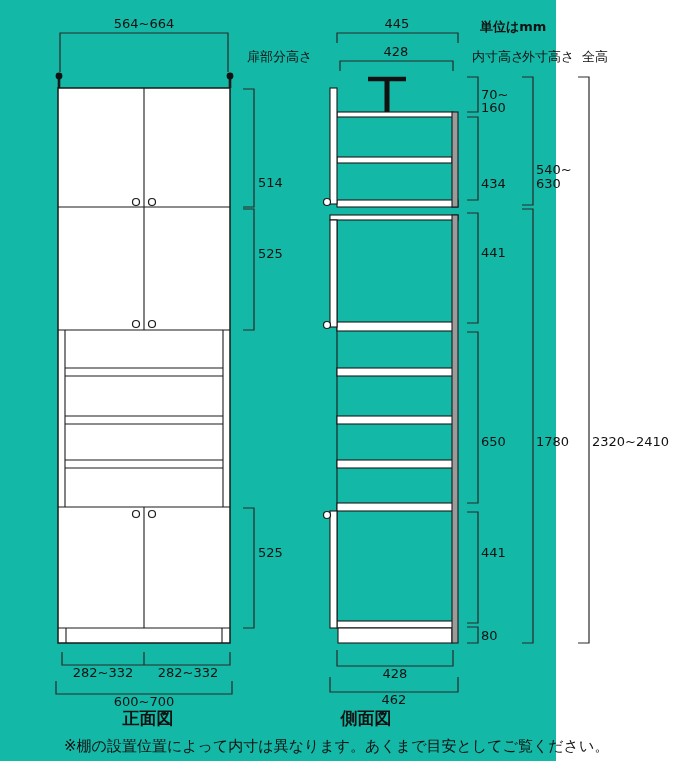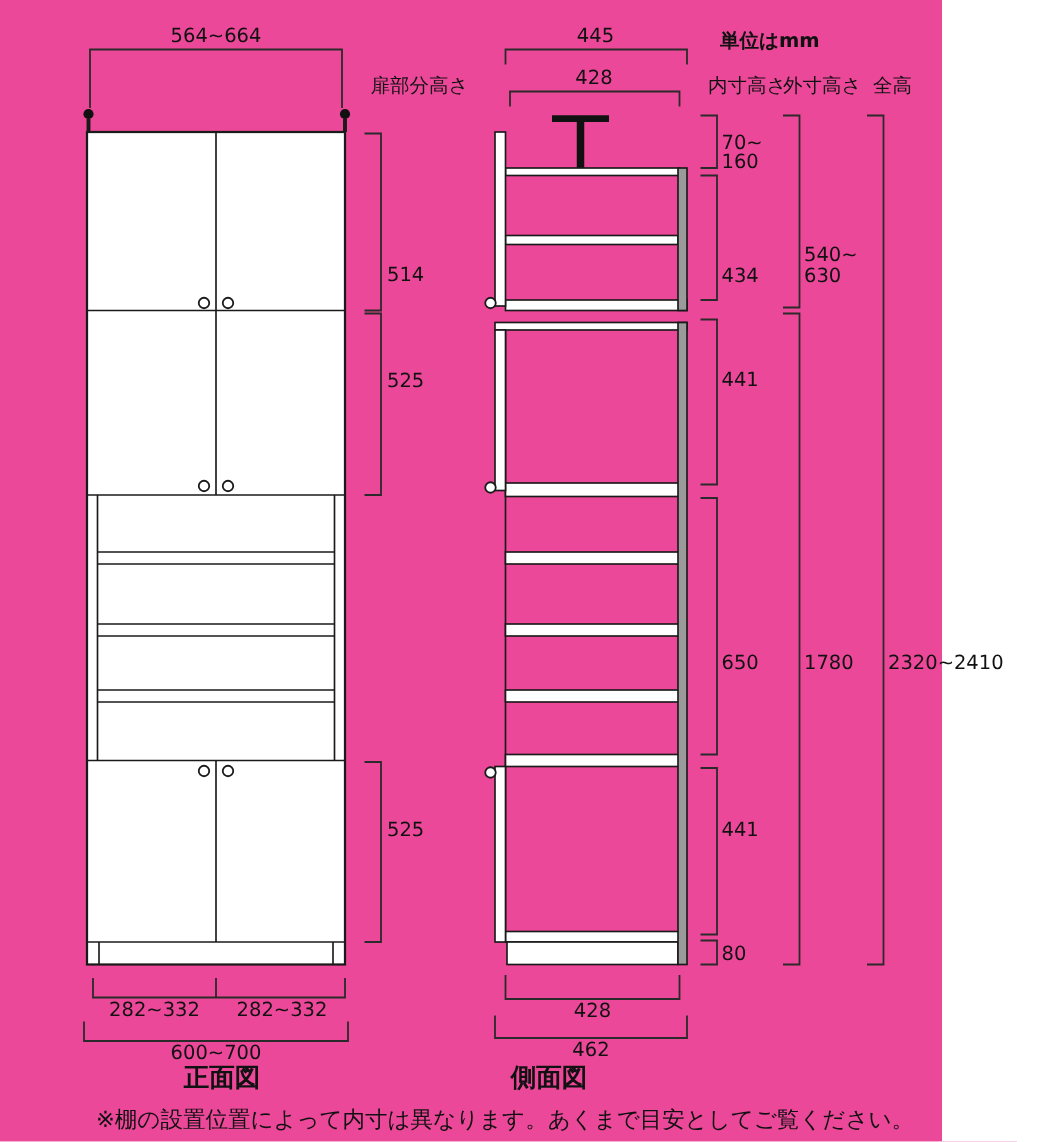--- a/index.html
+++ b/index.html
@@ -1,16 +1,16 @@
 <!DOCTYPE html>
 <html><head>
 <meta charset="utf-8">
 <style>
   html,body{margin:0;padding:0;background:#fff;}
-  .stage{position:relative;width:628px;height:761px;background:#ec4899;
+  .stage{position:relative;width:556px;height:761px;background:#14b8a6;
          font-family:"DejaVu Sans","Liberation Sans",sans-serif;}
   svg text{font-family:"DejaVu Sans","Liberation Sans",sans-serif;fill:#111;}
   .ln{stroke:#1a1a1a;stroke-width:1.4;fill:none;}
   .ln-thin{stroke:#1a1a1a;stroke-width:1.1;fill:none;}
   .panel{stroke:#1a1a1a;stroke-width:1.1;fill:#ffffff;}
   .graybar{stroke:#1a1a1a;stroke-width:1.1;fill:#9b9b9b;}
   .dim{stroke:#2a2a2a;stroke-width:1.2;fill:none;}
   .handle{stroke:#1a1a1a;stroke-width:1.2;fill:#ffffff;}
   .pin{fill:#111;}
   .t-num{font-size:13px;}

